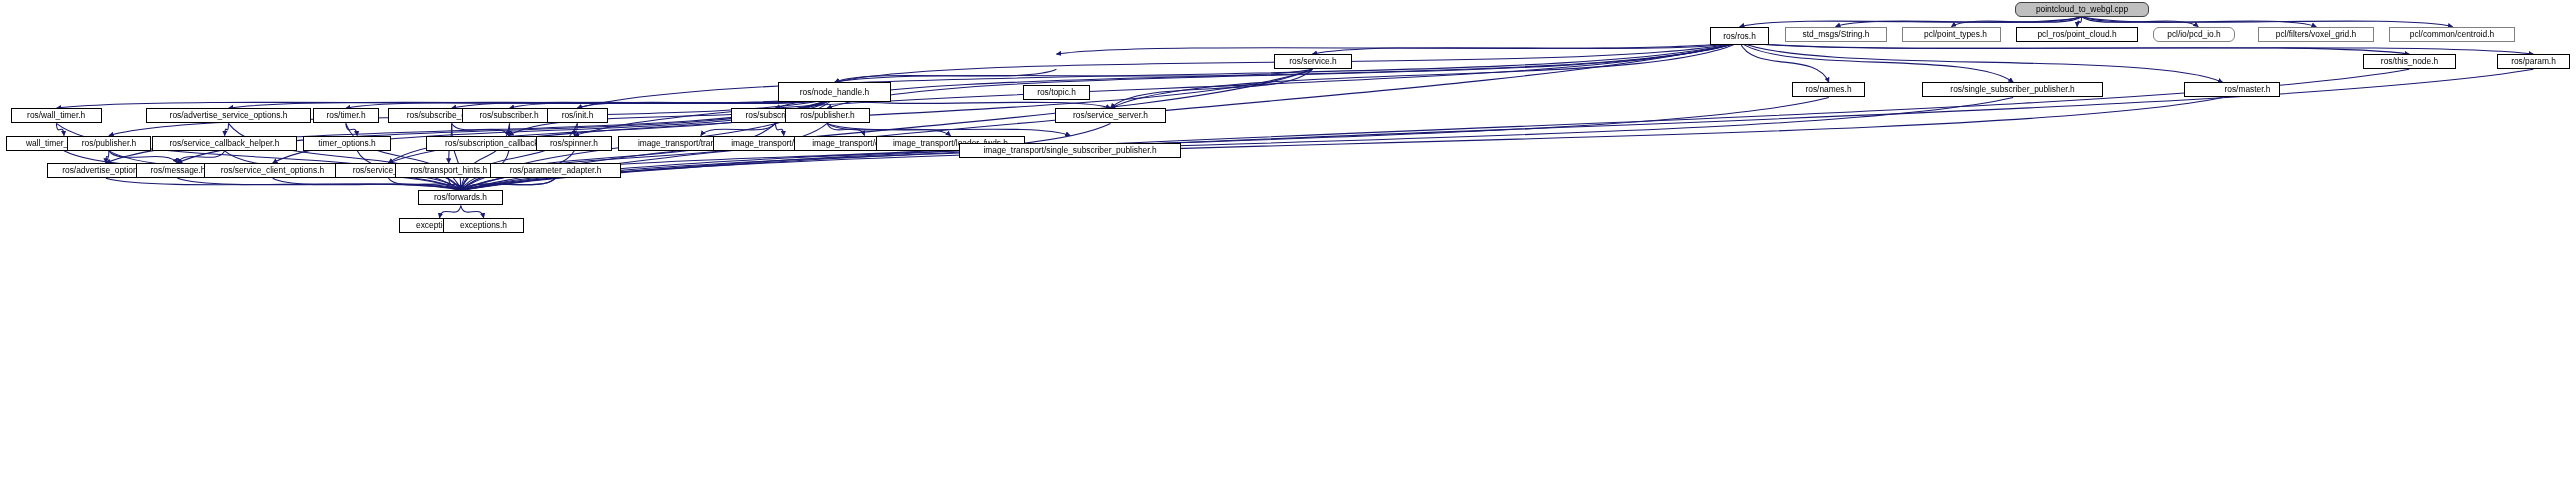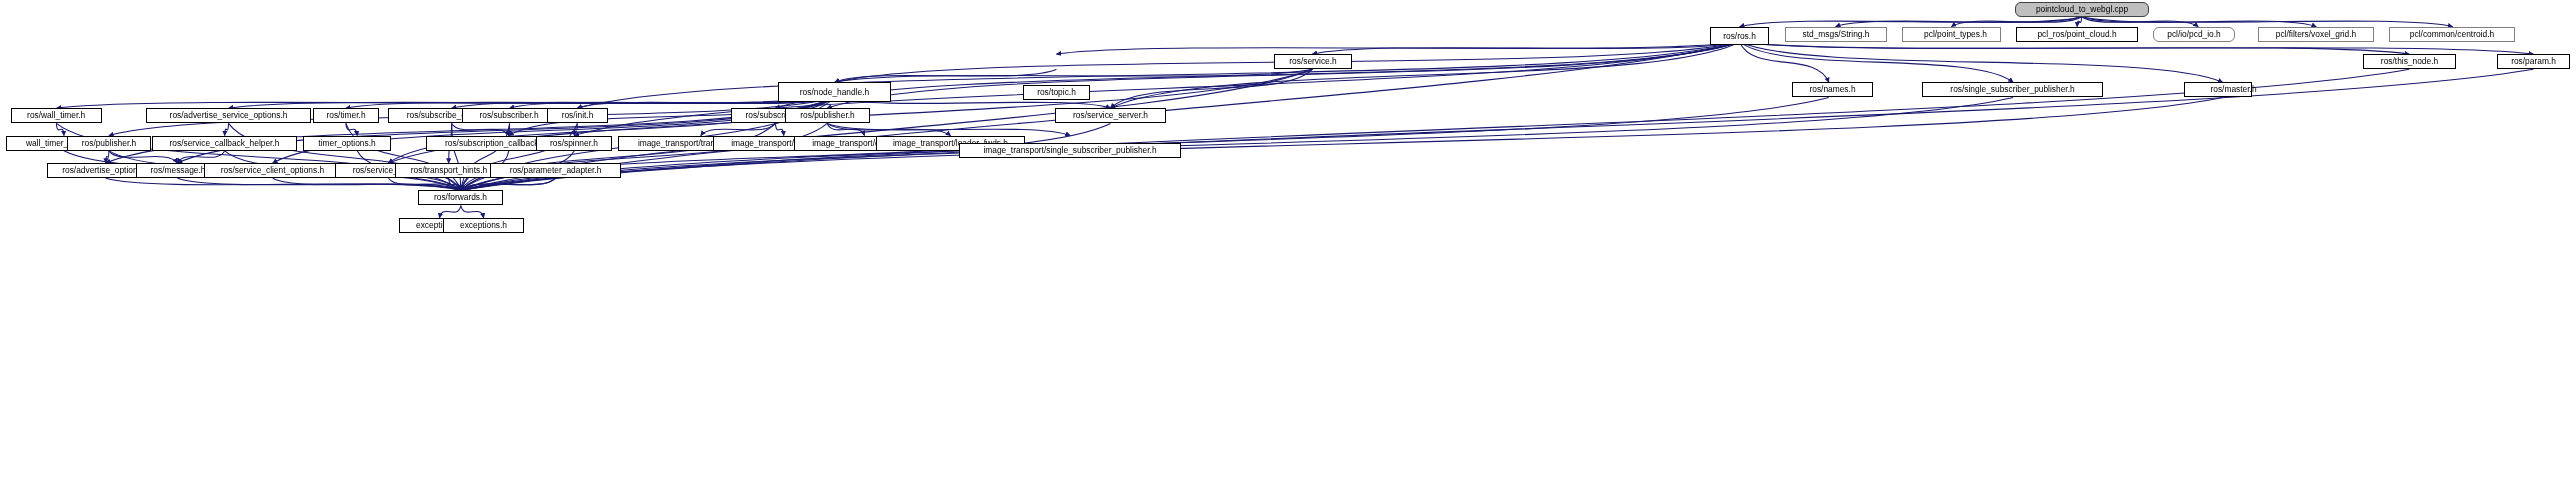--- a/index.html
+++ b/index.html
@@ -143,23 +143,23 @@
       <div class="node " style="left: 1902px; top: 27px; width: 99px; height: 15.2px; padding-left: 8px;">pcl/point_types.h</div>
       <div class="node hl" style="left: 2016px; top: 27px; width: 122px; height: 15.2px;">pcl_ros/point_cloud.h</div>
       <div class="node " style="left: 2153px; top: 27px; width: 82px; height: 15.2px; border-radius: 6px;">pcl/io/pcd_io.h</div>
       <div class="node " style="left: 2258px; top: 27px; width: 116px; height: 15.2px;">pcl/filters/voxel_grid.h</div>
       <div class="node " style="left: 2389px; top: 27px; width: 126px; height: 15.2px;">pcl/common/centroid.h</div>
       <div class="node plain" style="left: 1023px; top: 54px; width: 67px; height: 15.2px; margin-top: 31px;">ros/topic.h</div>
       <div class="node plain" style="left: 1274px; top: 54px; width: 78px; height: 15.2px;">ros/service.h</div>
       <div class="node plain" style="left: 2363px; top: 54px; width: 93px; height: 15.2px;">ros/this_node.h</div>
       <div class="node plain" style="left: 2497px; top: 54px; width: 73px; height: 15.2px;">ros/param.h</div>
       <div class="node plain" style="left: 778px; top: 82px; width: 113px; height: 20px;">ros/node_handle.h</div>
-      <div class="node plain" style="left: 1792px; top: 82px; width: 81px; height: 15.2px;">ros/names.h</div>
+      <div class="node plain" style="left: 1792px; top: 82px; width: 73px; height: 15.2px;">ros/names.h</div>
       <div class="node plain" style="left: 1922px; top: 82px; width: 181px; height: 15.2px;">ros/single_subscriber_publisher.h</div>
-      <div class="node plain" style="left: 2184px; top: 82px; width: 68px; height: 15.2px; padding-left: 31px;">ros/master.h</div>
+      <div class="node plain" style="left: 2184px; top: 82px; width: 96px; height: 15.2px; padding-left: 31px;">ros/master.h</div>
       <div class="node plain" style="left: 10.7px; top: 108px; width: 91px; height: 15.2px;">ros/wall_timer.h</div>
       <div class="node plain" style="left: 146px; top: 108px; width: 165px; height: 15.2px; text-align: right;">ros/advertise_service_options.h</div>
       <div class="node plain" style="left: 313px; top: 108px; width: 66px; height: 15.2px;">ros/timer.h</div>
       <div class="node plain" style="left: 388px; top: 108px; width: 126px; height: 15.2px;">ros/subscribe_options.h</div>
       <div class="node plain" style="left: 462px; top: 108px; width: 94px; height: 15.2px;">ros/subscriber.h</div>
       <div class="node plain" style="left: 547px; top: 108px; width: 61px; height: 15.2px;">ros/init.h</div>
       <div class="node plain" style="left: 731px; top: 108px; width: 88px; height: 15.2px;">ros/subscriber.h</div>
       <div class="node plain" style="left: 785px; top: 108px; width: 85px; height: 15.2px;">ros/publisher.h</div>
       <div class="node plain" style="left: 1055px; top: 108px; width: 111px; height: 15.2px;">ros/service_server.h</div>
       <div class="node plain" style="left: 6.1px; top: 136px; width: 116px; height: 15.2px;">wall_timer_options.h</div>

